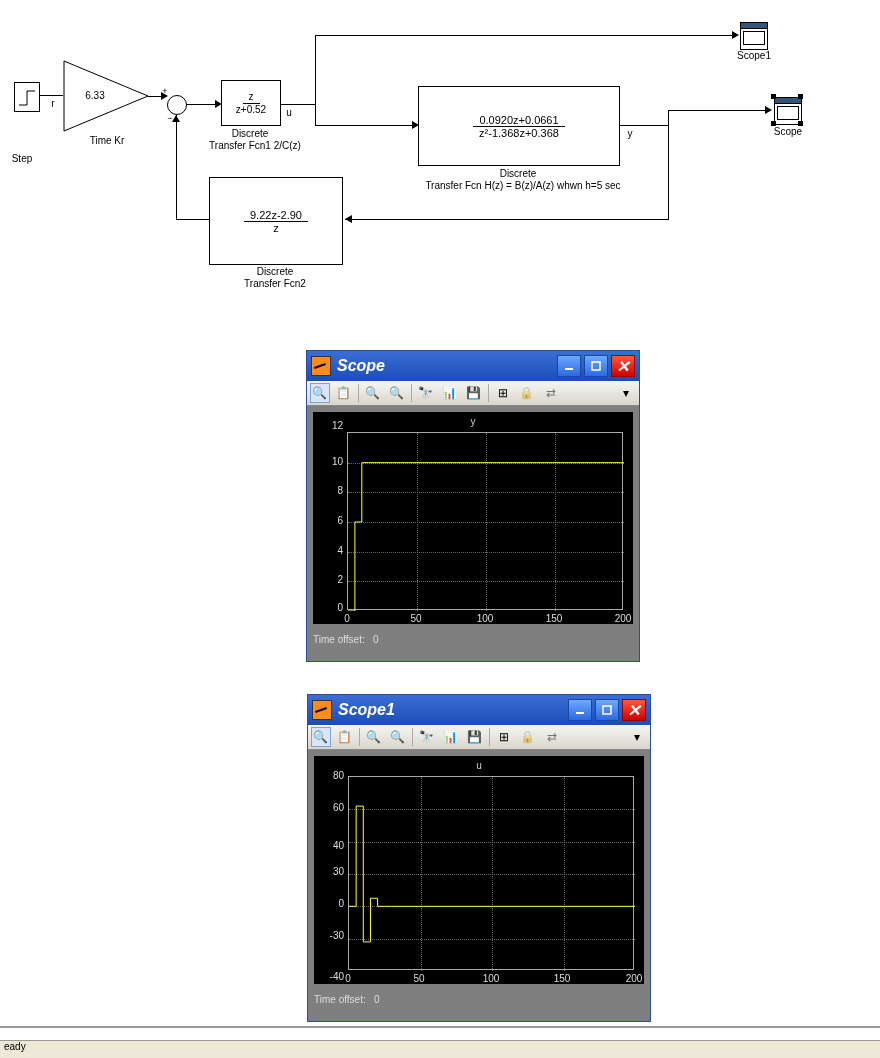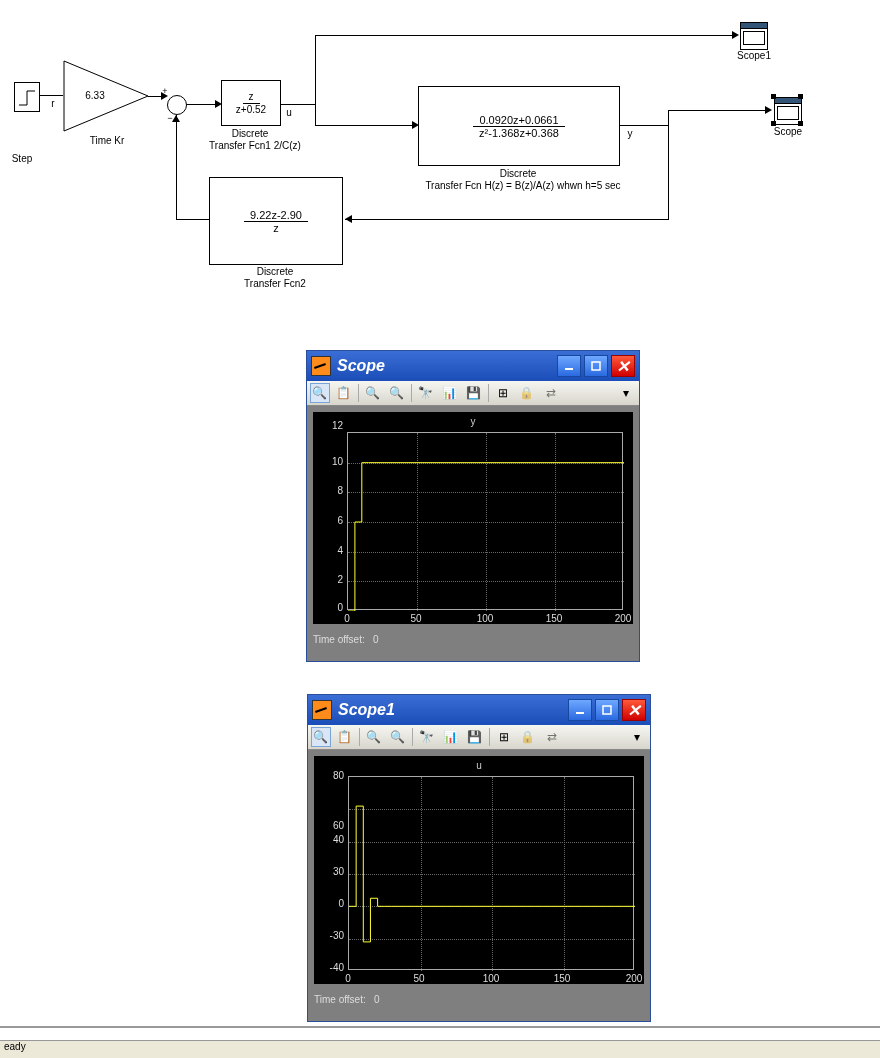--- a/index.html
+++ b/index.html
@@ -252,26 +252,26 @@
           <div style="position: absolute; top: 32.3333px; left: 0px; height: 0px; width: 286px; border-top: 1px dotted rgb(102, 102, 102);"></div>
           <div style="position: absolute; top: 64.6667px; left: 0px; height: 0px; width: 286px; border-top: 1px dotted rgb(102, 102, 102);"></div>
           <div style="position: absolute; top: 97px; left: 0px; height: 0px; width: 286px; border-top: 1px dotted rgb(102, 102, 102);"></div>
           <div style="position: absolute; top: 129.333px; left: 0px; height: 0px; width: 286px; border-top: 1px dotted rgb(102, 102, 102);"></div>
           <div style="position: absolute; top: 161.667px; left: 0px; height: 0px; width: 286px; border-top: 1px dotted rgb(102, 102, 102);"></div>
           <svg width="286" height="194" class="trace">
             <path d="M 0 129.33333333333334 L 7.15 129.33333333333334 L 7.15 29.099999999999994 L 14.3 29.099999999999994 L 14.3 164.9 L 21.45 164.9 L 21.45 121.25 L 28.6 121.25 L 28.6 129.33333333333334 L 35.75 129.33333333333334 L 35.75 129.33333333333334 L 42.9 129.33333333333334 L 42.9 129.33333333333334 L 286 129.33333333333334 L 286 129.33333333333334" fill="none" stroke="#ffff33" stroke-width="1"></path>
           </svg>
         </div>
     <div class="yt" style="top:14px;">80</div>
-    <div class="yt" style="top:64px;">60</div>
-    <div class="yt" style="top:78px;">40</div>
+    <div class="yt" style="top:46px;">60</div>
+    <div class="yt" style="top:84px;">40</div>
     <div class="yt" style="top:110px;">30</div>
     <div class="yt" style="top:142px;">0</div>
     <div class="yt" style="top:174px;">-30</div>
-    <div class="yt" style="top:206px;">-40</div>
+    <div class="yt" style="top:215px;">-40</div>
     <div class="xt" style="left:34px;">0</div>
     <div class="xt" style="left:105px;">50</div>
     <div class="xt" style="left:177px;">100</div>
     <div class="xt" style="left:248px;">150</div>
     <div class="xt" style="left:320px;">200</div>
   </div>
   <div class="toff">
     <span>Time offset:</span>&nbsp;&nbsp;
     <span>0</span>
   </div>

